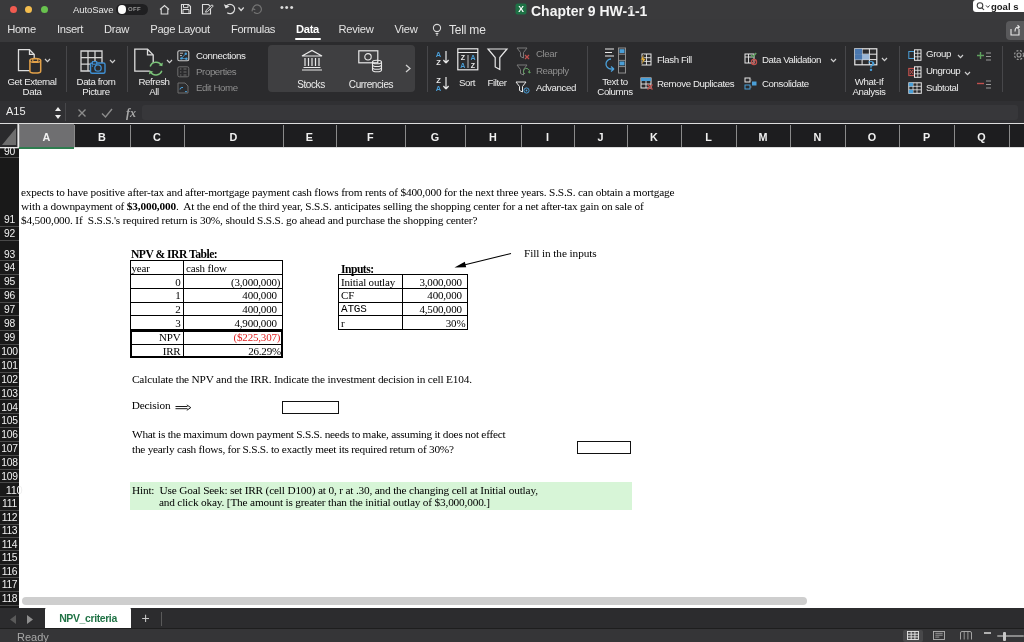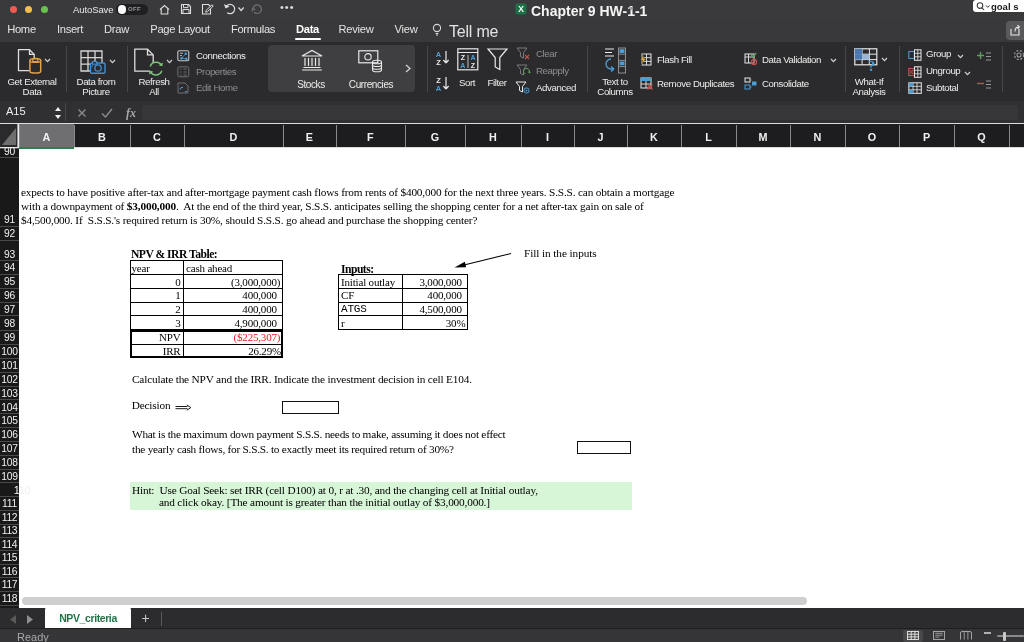--- a/index.html
+++ b/index.html
@@ -60,21 +60,21 @@
 <div class="abs" style="left:180px;top:23px;transform:translateX(-50%);color:#e3e3e3;font-size:11.2px;letter-spacing:-0.3px;font-weight:400;">Page Layout</div>
 <div class="abs" style="left:253px;top:23px;transform:translateX(-50%);color:#e3e3e3;font-size:11.2px;letter-spacing:-0.3px;font-weight:400;">Formulas</div>
 <div class="abs" style="left:307.5px;top:23px;transform:translateX(-50%);color:#ffffff;font-size:11.2px;letter-spacing:-0.3px;font-weight:700;">Data</div>
 <div class="abs" style="left:356px;top:23px;transform:translateX(-50%);color:#e3e3e3;font-size:11.2px;letter-spacing:-0.3px;font-weight:400;">Review</div>
 <div class="abs" style="left:406px;top:23px;transform:translateX(-50%);color:#e3e3e3;font-size:11.2px;letter-spacing:-0.3px;font-weight:400;">View</div>
 <div class="abs" style="left:295px;top:37.5px;width:26px;height:2px;background:#fff;border-radius:1px;"></div>
 <svg class="abs" style="left:432px;top:22.5px" width="10" height="14" viewBox="0 0 10 14">
 <circle cx="5" cy="5" r="3.6" stroke="#d8d8d8" stroke-width="1.1" fill="none"></circle>
 <path d="M3.6 10.5 h2.8 M4 12 h2" stroke="#d8d8d8" stroke-width="1" fill="none"></path>
     </svg>
-<div class="abs" style="left:449px;top:23px;color:#e3e3e3;font-size:16px;letter-spacing:-0.2px;">Tell me</div>
+<div class="abs" style="left:449px;top:23px;color:#e3e3e3;font-size:12px;letter-spacing:-0.2px;">Tell me</div>
 <div class="abs" style="left:0;top:42px;width:1024px;height:59.4px;background:#2b2b2d;"></div>
 <div class="abs" style="left:66px;top:46px;width:1px;height:46px;background:#47474a;"></div>
 <div class="abs" style="left:127px;top:46px;width:1px;height:46px;background:#47474a;"></div>
 <div class="abs" style="left:427px;top:46px;width:1px;height:46px;background:#47474a;"></div>
 <div class="abs" style="left:587px;top:46px;width:1px;height:46px;background:#47474a;"></div>
 <div class="abs" style="left:845px;top:46px;width:1px;height:46px;background:#47474a;"></div>
 <div class="abs" style="left:899px;top:46px;width:1px;height:46px;background:#47474a;"></div>
 <div class="abs" style="left:1002px;top:46px;width:1px;height:46px;background:#47474a;"></div>
 <div class="abs" style="left:268px;top:45px;width:147px;height:47px;background:#3f3f41;border-radius:4px;"></div>
 <svg class="abs" style="left:14px;top:46px" width="34" height="28" viewBox="0 0 34 28">
@@ -362,21 +362,21 @@
 <div class="abs" style="left:9.5px;top:346.0px;transform:translateX(-50%);color:#f0f0f0;font-size:10.3px;letter-spacing:-0.3px;">100</div>
 <div class="abs" style="left:9.5px;top:360.0px;transform:translateX(-50%);color:#f0f0f0;font-size:10.3px;letter-spacing:-0.3px;">101</div>
 <div class="abs" style="left:9.5px;top:373.8px;transform:translateX(-50%);color:#f0f0f0;font-size:10.3px;letter-spacing:-0.3px;">102</div>
 <div class="abs" style="left:9.5px;top:387.6px;transform:translateX(-50%);color:#f0f0f0;font-size:10.3px;letter-spacing:-0.3px;">103</div>
 <div class="abs" style="left:9.5px;top:401.5px;transform:translateX(-50%);color:#f0f0f0;font-size:10.3px;letter-spacing:-0.3px;">104</div>
 <div class="abs" style="left:9.5px;top:415.4px;transform:translateX(-50%);color:#f0f0f0;font-size:10.3px;letter-spacing:-0.3px;">105</div>
 <div class="abs" style="left:9.5px;top:429.2px;transform:translateX(-50%);color:#f0f0f0;font-size:10.3px;letter-spacing:-0.3px;">106</div>
 <div class="abs" style="left:9.5px;top:443.0px;transform:translateX(-50%);color:#f0f0f0;font-size:10.3px;letter-spacing:-0.3px;">107</div>
 <div class="abs" style="left:9.5px;top:456.8px;transform:translateX(-50%);color:#f0f0f0;font-size:10.3px;letter-spacing:-0.3px;">108</div>
 <div class="abs" style="left:9.5px;top:470.6px;transform:translateX(-50%);color:#f0f0f0;font-size:10.3px;letter-spacing:-0.3px;">109</div>
-<div class="abs" style="left:22px;top:484.4px;transform:translateX(-50%);color:#f0f0f0;font-size:11px;letter-spacing:-0.3px;">110</div>
+<div class="abs" style="left:14px;top:484.4px;transform:translateX(-50%);color:#f0f0f0;font-size:11px;letter-spacing:-0.3px;">110</div>
 <div class="abs" style="left:9.5px;top:498.2px;transform:translateX(-50%);color:#f0f0f0;font-size:10.3px;letter-spacing:-0.3px;">111</div>
 <div class="abs" style="left:9.5px;top:511.9px;transform:translateX(-50%);color:#f0f0f0;font-size:10.3px;letter-spacing:-0.3px;">112</div>
 <div class="abs" style="left:9.5px;top:525.4px;transform:translateX(-50%);color:#f0f0f0;font-size:10.3px;letter-spacing:-0.3px;">113</div>
 <div class="abs" style="left:9.5px;top:538.8px;transform:translateX(-50%);color:#f0f0f0;font-size:10.3px;letter-spacing:-0.3px;">114</div>
 <div class="abs" style="left:9.5px;top:552.2px;transform:translateX(-50%);color:#f0f0f0;font-size:10.3px;letter-spacing:-0.3px;">115</div>
 <div class="abs" style="left:9.5px;top:565.8px;transform:translateX(-50%);color:#f0f0f0;font-size:10.3px;letter-spacing:-0.3px;">116</div>
 <div class="abs" style="left:9.5px;top:579.2px;transform:translateX(-50%);color:#f0f0f0;font-size:10.3px;letter-spacing:-0.3px;">117</div>
 <div class="abs" style="left:9.5px;top:592.9px;transform:translateX(-50%);color:#f0f0f0;font-size:10.3px;letter-spacing:-0.3px;">118</div>
 <div class="abs" style="left:0;top:226.3px;width:19px;height:1px;background:#4a4a4a;"></div>
 <div class="abs" style="left:0;top:240.3px;width:19px;height:1px;background:#4a4a4a;"></div>
@@ -412,21 +412,21 @@
 <div class="abs ser" style="left:131px;top:248.3px;font-size:11.6px;color:#000;letter-spacing:-0.5px;"><b>NPV &amp; IRR Table:</b></div>
 <div class="abs" style="left:129.9px;top:260.3px;width:152.79999999999998px;height:69.30000000000001px;border:1px solid #000;box-sizing:border-box;"></div>
 <div class="abs" style="left:129.9px;top:274.0px;width:152.79999999999998px;height:1px;background:#000;"></div>
 <div class="abs" style="left:129.9px;top:287.8px;width:152.79999999999998px;height:1px;background:#000;"></div>
 <div class="abs" style="left:129.9px;top:301.5px;width:152.79999999999998px;height:1px;background:#000;"></div>
 <div class="abs" style="left:129.9px;top:315.2px;width:152.79999999999998px;height:1px;background:#000;"></div>
 <div class="abs" style="left:183.1px;top:260.3px;width:1px;height:97.69999999999999px;background:#000;"></div>
 <div class="abs" style="left:129.9px;top:329.6px;width:152.79999999999998px;height:28.399999999999977px;border:2px solid #000;box-sizing:border-box;"></div>
 <div class="abs" style="left:129.9px;top:343.8px;width:152.79999999999998px;height:1px;background:#000;"></div>
 <div class="abs ser" style="left:131.5px;top:262.2px;font-size:11.0px;color:#000;letter-spacing:-0.18px;">year</div>
-<div class="abs ser" style="left:186px;top:262.2px;font-size:11.0px;color:#000;letter-spacing:-0.18px;">cash ahead</div>
+<div class="abs ser" style="left:186px;top:262.2px;font-size:11.0px;color:#000;letter-spacing:-0.18px;">cash flow</div>
 <div class="abs ser" style="right:843.5px;top:275.5px;font-size:11.0px;color:#000;letter-spacing:-0.18px;">0</div>
 <div class="abs ser" style="right:843.5px;top:289.3px;font-size:11.0px;color:#000;letter-spacing:-0.18px;">1</div>
 <div class="abs ser" style="right:843.5px;top:303.0px;font-size:11.0px;color:#000;letter-spacing:-0.18px;">2</div>
 <div class="abs ser" style="right:843.5px;top:316.7px;font-size:11.0px;color:#000;letter-spacing:-0.18px;">3</div>
 <div class="abs ser" style="right:743.7px;top:275.5px;font-size:11.0px;color:#000;letter-spacing:-0.18px;">(3,000,000)</div>
 <div class="abs ser" style="right:747.2px;top:289.3px;font-size:11.0px;color:#000;letter-spacing:-0.18px;">400,000</div>
 <div class="abs ser" style="right:747.2px;top:303.0px;font-size:11.0px;color:#000;letter-spacing:-0.18px;">400,000</div>
 <div class="abs ser" style="right:747.2px;top:316.7px;font-size:11.0px;color:#000;letter-spacing:-0.18px;">4,900,000</div>
 <div class="abs ser" style="right:843.5px;top:331.1px;font-size:11.0px;color:#000;letter-spacing:-0.18px;">NPV</div>
 <div class="abs ser" style="right:843.5px;top:345.3px;font-size:11.0px;color:#000;letter-spacing:-0.18px;">IRR</div>

